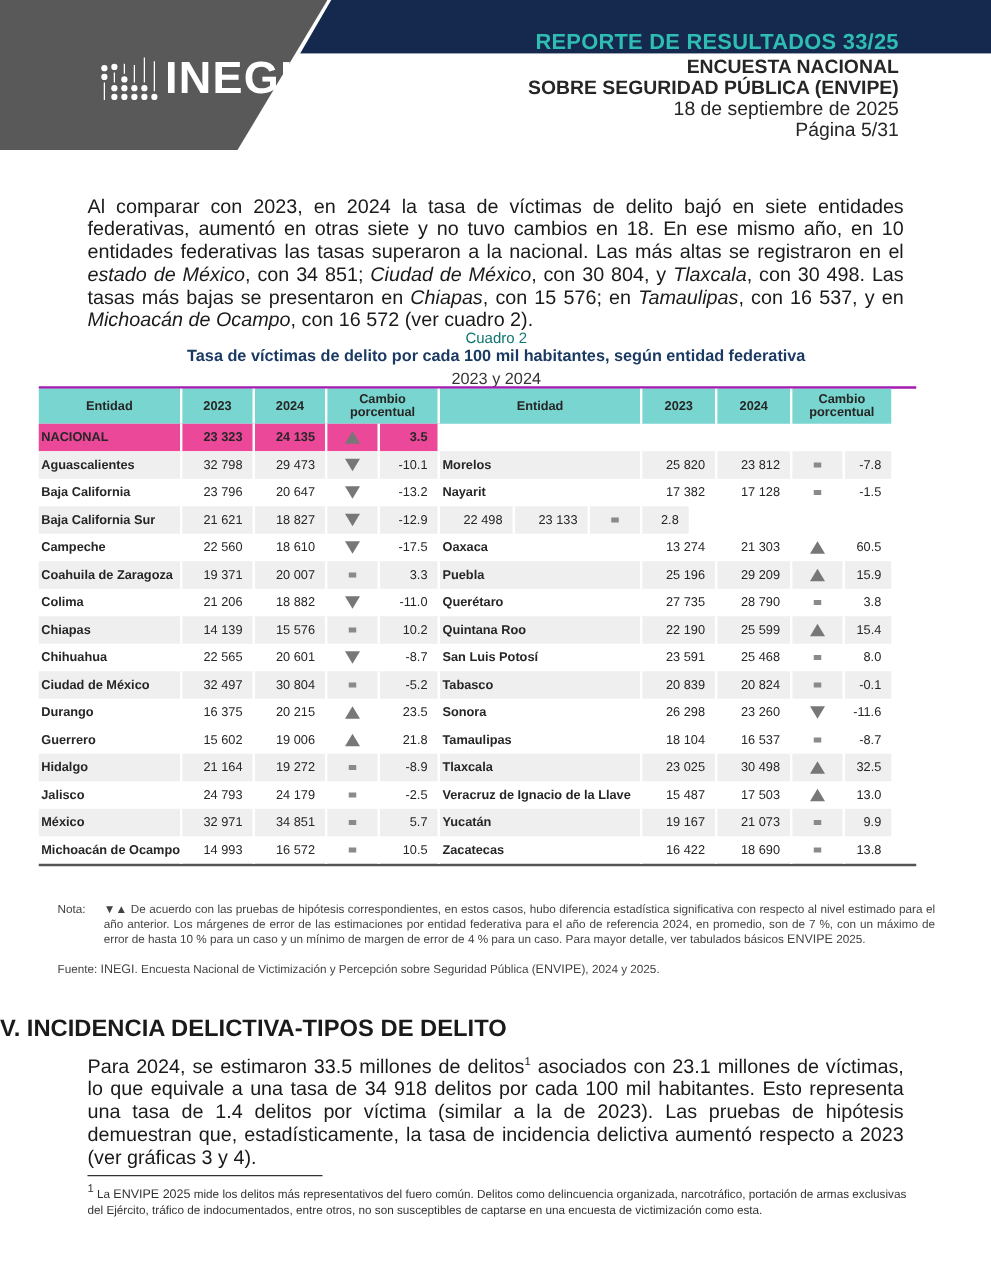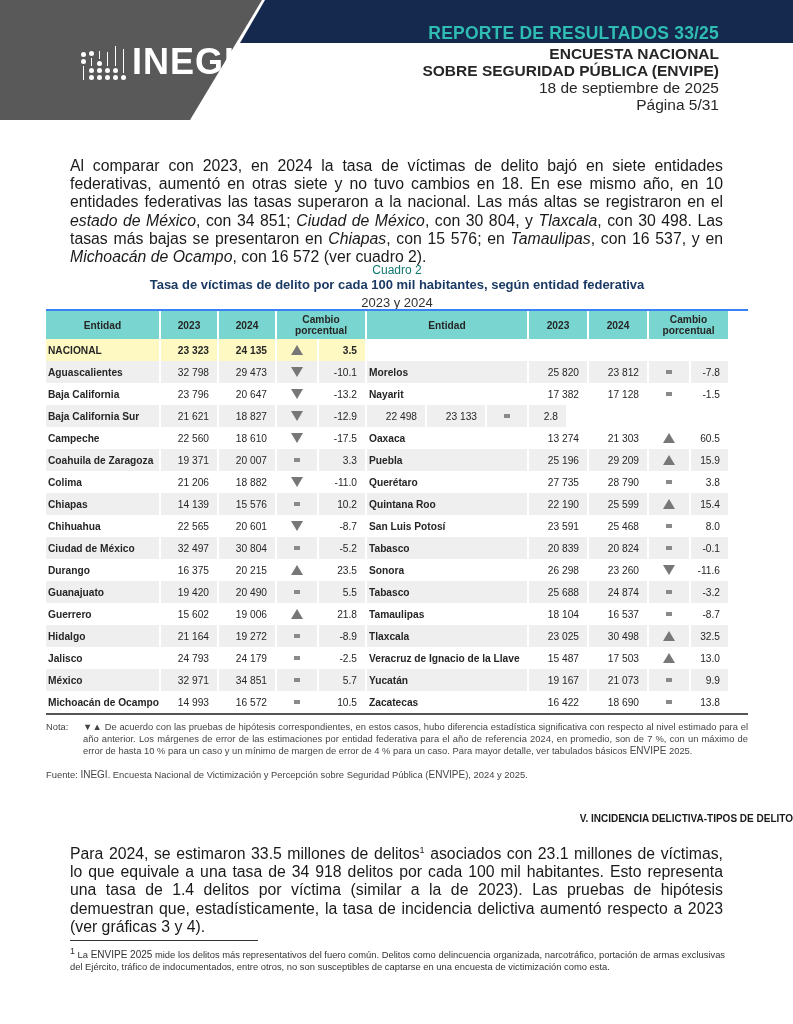--- a/index.html
+++ b/index.html
@@ -42,22 +42,22 @@
   #intro { top: 145px; margin-top: 12px; }
 
   
   .caption { position: absolute; left: 46px; width: 702px; text-align: center; }
   .cap1 { top: 263px; font-size: 12px; color: #0f766e; }
   .cap2 { top: 277px; font-size: 13px; font-weight: 700; color: #1b3a63; }
   .cap3 { top: 295px; font-size: 13px; color: #333; }
 
   
   .tbl {
-    position: absolute; left: 46px; top: 309px; width: 702px;
-    border-top: 2px solid #3b82f6; border-bottom: 2px solid #555;
+    position: absolute; left: 31px; top: 309px; width: 702px;
+    border-top: 2px solid #a21caf; border-bottom: 2px solid #555;
   }
   .row { display: flex; height: 22px; align-items: stretch; }
   .row.head { height: 28px; }
   .cell {
     font-size: 10.2px; display: flex; align-items: center; justify-content: center;
     border-right: 2px solid #fff; color: #262626;
   }
   .cell.ent { justify-content: flex-start; padding-left: 2px; font-weight: 700; }
   .cell.num { justify-content: flex-end; padding-right: 8px; }
   .cell.pct { justify-content: flex-end; padding-right: 8px; }
@@ -68,42 +68,42 @@
   .c-ind { width: 42px; }
   .c-pct { width: 48px; }
   .c-chg { width: 90px; }
   .c-ent2 { width: 162px; }
   .c-23b { width: 60px; }
   .c-24b { width: 60px; }
   .c-indb { width: 42px; }
   .c-pctb { width: 37px; border-right: none !important; }
   .c-chgb { width: 79px; border-right: none !important; }
   .shade .cell.s { background: #efefef; }
-  .nac .cell.s { background: #fef9c3; font-weight: 700; }
+  .nac .cell.s { background: #ec4899; font-weight: 700; }
   .tri-up {
     width: 0; height: 0; border-left: 6px solid transparent; border-right: 6px solid transparent;
     border-bottom: 10px solid #777;
   }
   .tri-down {
     width: 0; height: 0; border-left: 6px solid transparent; border-right: 6px solid transparent;
     border-top: 10px solid #777;
   }
   .eq { width: 6px; height: 4px; background: #8a8a8a; }
 
   
   .note {
     position: absolute; left: 46px; width: 702px; font-size: 9.4px; line-height: 12px; color: #444;
   }
   .note-label { position: absolute; left: 0; top: 0; }
   .note-body { margin-left: 37px; text-align: justify; }
   .sc { font-size: 10px; }
 
   .section-title {
-    position: absolute; left: 0; width: 793px; top: 813px; text-align: right;
-    font-weight: 700; font-size: 10px; color: #1a1a1a;
+    position: absolute; left: 0; width: 793px; top: 813px; text-align: left;
+    font-weight: 700; font-size: 19px; color: #1a1a1a;
   }
   #body2 { top: 845px; }
   sup { font-size: 9px; vertical-align: super; line-height: 0; }
 
   .fn-rule { position: absolute; left: 70px; top: 940px; width: 188px; border-top: 1px solid #333; }
   .footnote {
     position: absolute; left: 70px; top: 949px; width: 660px; font-size: 9.4px; line-height: 12px; color: #333;
   }
 </style>
 </head>
@@ -379,40 +379,20 @@
       <div class="cell s ent c-ent2">Sonora</div>
       <div class="cell s num c-23b">26 298</div>
       <div class="cell s num c-24b">23 260</div>
       <div class="cell s c-indb">
           <div class="ind-wrap">
             <div class="tri-down"></div>
           </div>
         </div>
       <div class="cell s pct c-pctb">-11.6</div>
       </div>
-      <div class="row shade">
-      <div class="cell s ent c-ent">Guanajuato</div>
-      <div class="cell s num c-23">19 420</div>
-      <div class="cell s num c-24">20 490</div>
-      <div class="cell s c-ind">
-          <div class="ind-wrap">
-            <div class="eq"></div>
-          </div>
-        </div>
-      <div class="cell s pct c-pct">5.5</div>
-      <div class="cell s ent c-ent2">Tabasco</div>
-      <div class="cell s num c-23b">25 688</div>
-      <div class="cell s num c-24b">24 874</div>
-      <div class="cell s c-indb">
-          <div class="ind-wrap">
-            <div class="eq"></div>
-          </div>
-        </div>
-      <div class="cell s pct c-pctb">-3.2</div>
-      </div>
       <div class="row ">
       <div class="cell s ent c-ent">Guerrero</div>
       <div class="cell s num c-23">15 602</div>
       <div class="cell s num c-24">19 006</div>
       <div class="cell s c-ind">
           <div class="ind-wrap">
             <div class="tri-up"></div>
           </div>
         </div>
       <div class="cell s pct c-pct">21.8</div>

